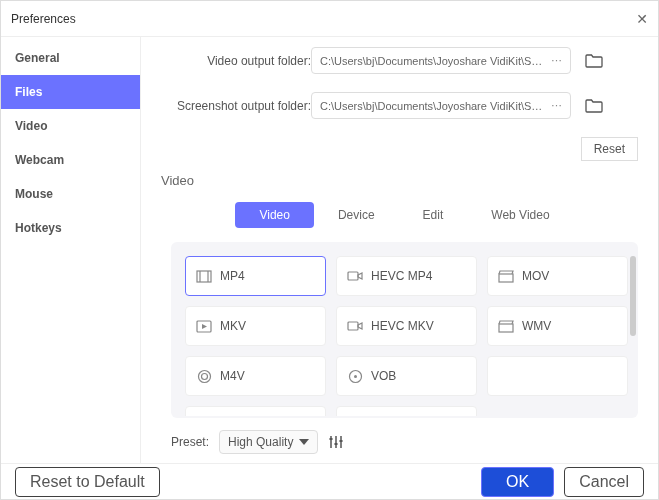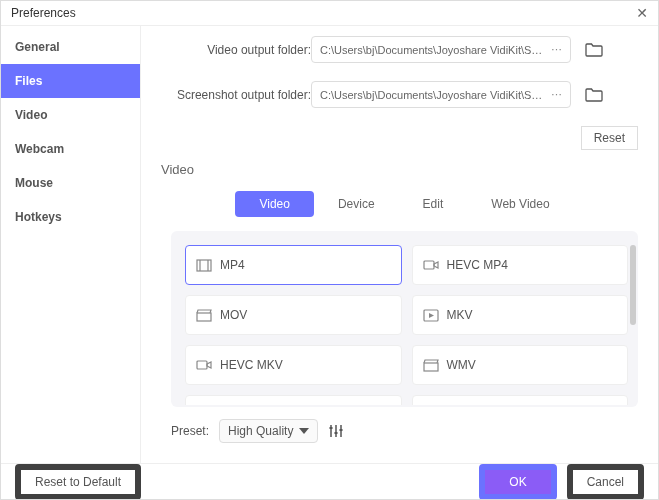--- a/index.html
+++ b/index.html
@@ -1,48 +1,48 @@
 <!DOCTYPE html>
 <html><head>
 <meta charset="utf-8">
 <style>
 * { margin: 0; padding: 0; box-sizing: border-box; font-family: -apple-system, "Segoe UI", Arial, sans-serif; }
 body { width: 659px; height: 500px; background: #fff; display: flex; flex-direction: column; border: 1px solid #ddd; }
-.titlebar { height: 25px; display: flex; align-items: center; justify-content: space-between; padding: 0 10px; border-bottom: 1px solid #eee; }
+.titlebar { height: 36px; display: flex; align-items: center; justify-content: space-between; padding: 0 10px; border-bottom: 1px solid #eee; }
 .titlebar-title { font-size: 12px; color: #333; }
 .close-x { font-size: 14px; cursor: pointer; color: #666; }
 .main { flex: 1; display: flex; overflow: hidden; }
 .sidebar { width: 140px; border-right: 1px solid #eee; padding-top: 4px; font-weight: bold; }
 .side-item { padding: 10px 14px; font-size: 12px; color: #555; cursor: pointer; }
 .side-item.active { background: #6b72ff; color: #fff; }
 .content { flex: 1; overflow-y: auto; padding: 10px 20px 0 30px; position: relative; }
 .row { display: flex; align-items: center; margin-bottom: 18px; }
 .row-label { width: 140px; font-size: 12px; color: #555; text-align: right; }
 .path-box { flex: 1; border: 1px solid #ddd; border-radius: 4px; padding: 6px 8px; font-size: 11px; color: #666; display: flex; align-items: center; justify-content: space-between; max-width: 260px; }
 .path-text { overflow: hidden; white-space: nowrap; text-overflow: ellipsis; }
 .dots { color: #888; margin-left: 4px; }
 .folder-btn { margin-left: 14px; display: flex; align-items: center; cursor: pointer; }
 .reset-small { float: right; border: 1px solid #ddd; border-radius: 0; padding: 4px 12px; font-size: 12px; color: #555; background: #fff; cursor: pointer; margin-bottom: 12px; }
 .section-title { font-size: 13px; color: #666; margin: 12px 0 14px -10px; clear: both; }
 .tabs { display: flex; justify-content: center; margin-bottom: 14px; gap: 0; }
 .tab { padding: 6px 24px; font-size: 12px; color: #666; cursor: pointer; border-radius: 4px; }
 .tab.active { background: #6b72ff; color: #fff; }
 .format-panel { background: #f5f5f8; border-radius: 6px; padding: 14px 10px 2px 14px; position: relative; }
-.format-grid { display: grid; grid-template-columns: repeat(2, 1fr); gap: 10px; max-height: 160px; overflow: hidden; }
+.format-grid { display: grid; grid-template-columns: repeat(3, 1fr); gap: 10px; max-height: 160px; overflow: hidden; }
 .fmt { background: #fff; border: 1px solid #eee; border-radius: 4px; padding: 12px 10px; display: flex; align-items: center; gap: 8px; font-size: 12px; color: #555; cursor: pointer; }
 .fmt.selected { border: 1.5px solid #6b72ff; }
 .fmt-icon { width: 16px; height: 14px; display: flex; align-items: center; justify-content: center; color: #888; flex-shrink: 0; }
 .scroll-ind { position: absolute; right: 2px; top: 14px; width: 6px; height: 80px; background: #ccc; border-radius: 3px; }
 .preset-row { display: flex; align-items: center; gap: 10px; margin-top: 12px; }
 .preset-label { font-size: 12px; color: #555; }
 .preset-sel { border: 1px solid #ddd; border-radius: 4px; padding: 4px 8px; font-size: 12px; color: #555; display: flex; align-items: center; gap: 6px; cursor: pointer; background: #fafafa; }
 .equalizer { cursor: pointer; display: flex; align-items: center; }
 .footer { height: 36px; border-top: 1px solid #eee; display: flex; align-items: center; justify-content: space-between; padding: 0 14px; }
-.btn { border: 6px solid #404040; border-radius: 4px; padding: 5px 14px; font-size: 12px; color: #555; background: #fff; cursor: pointer; }
-.btn.primary { background: #8b5cf6; color: #fff; border-color: #6b72ff; padding: 5px 24px; }
+.btn { border: 1px solid #404040; border-radius: 4px; padding: 5px 14px; font-size: 16px; color: #555; background: #fff; cursor: pointer; }
+.btn.primary { background: #1d4ed8; color: #fff; border-color: #6b72ff; padding: 5px 24px; }
 .footer-right { display: flex; gap: 10px; }
 svg { display: block; }
 </style>
 </head>
 <body>
 
 <div class="titlebar">
   <span class="titlebar-title">Preferences</span>
   <span class="close-x">✕</span>
 </div>

